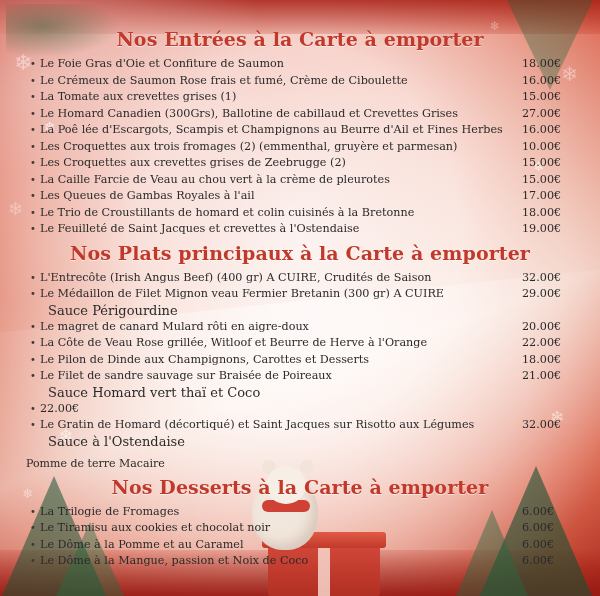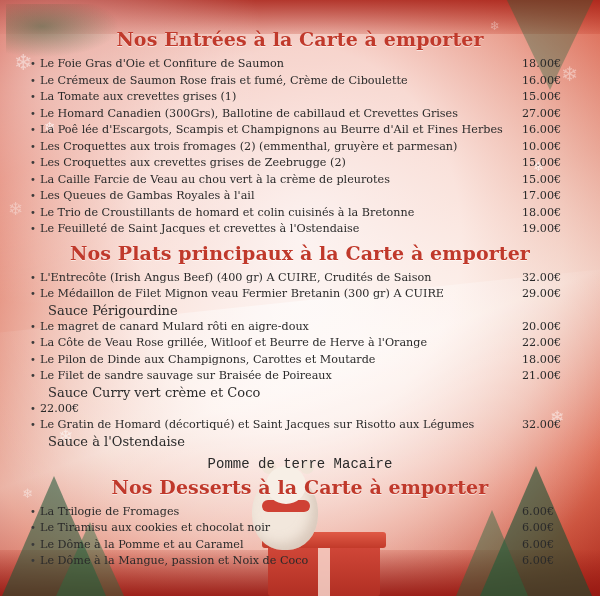--- a/index.html
+++ b/index.html
@@ -145,26 +145,25 @@
     font-size: 11.2px;
     color: #2a2a2a;
   }
   .subnote {
     font-size: 13px;
     color: #2a2a2a;
     line-height: 16px;
     padding-left: 22px;
   }
   .center-note {
-    text-align: center;
-    font-size: 14px;
+    text-align: left;
+    font-size: 11px;
     color: #2a2a2a;
     line-height: 16px;
     margin: 6px 0 2px 0;
-    font-family: Liberation Mono, monospace;
   }
 </style>
 </head>
 <body>
 
 <div class="page">
 
   <div class="bg-band-top"></div>
   <div class="bg-left-glow"></div>
   <div class="holly"></div>
@@ -274,29 +273,29 @@
         <span class="desc">Le magret de canard Mulard rôti en aigre-doux</span>
         <span class="price">20.00€</span>
       </div>
       <div class="row">
         <span class="bullet">•</span>
         <span class="desc">La Côte de Veau Rose grillée, Witloof et Beurre de Herve à l'Orange</span>
         <span class="price">22.00€</span>
       </div>
       <div class="row">
         <span class="bullet">•</span>
-        <span class="desc">Le Pilon de Dinde aux Champignons, Carottes et Moutarde</span>
+        <span class="desc">Le Pilon de Dinde aux Champignons, Carottes et Desserts</span>
         <span class="price">18.00€</span>
       </div>
       <div class="row">
         <span class="bullet">•</span>
         <span class="desc">Le Filet de sandre sauvage sur Braisée de Poireaux</span>
         <span class="price">21.00€</span>
       </div>
-      <div class="subnote">Sauce Curry vert crème et Coco</div>
+      <div class="subnote">Sauce Homard vert thaï et Coco</div>
       <div class="row">
         <span class="bullet">•</span>
         <span class="price">22.00€</span>
       </div>
       <div class="row">
         <span class="bullet">•</span>
         <span class="desc">Le Gratin de Homard (décortiqué) et Saint Jacques sur Risotto aux Légumes</span>
         <span class="price">32.00€</span>
       </div>
       <div class="subnote">Sauce à l'Ostendaise</div>

